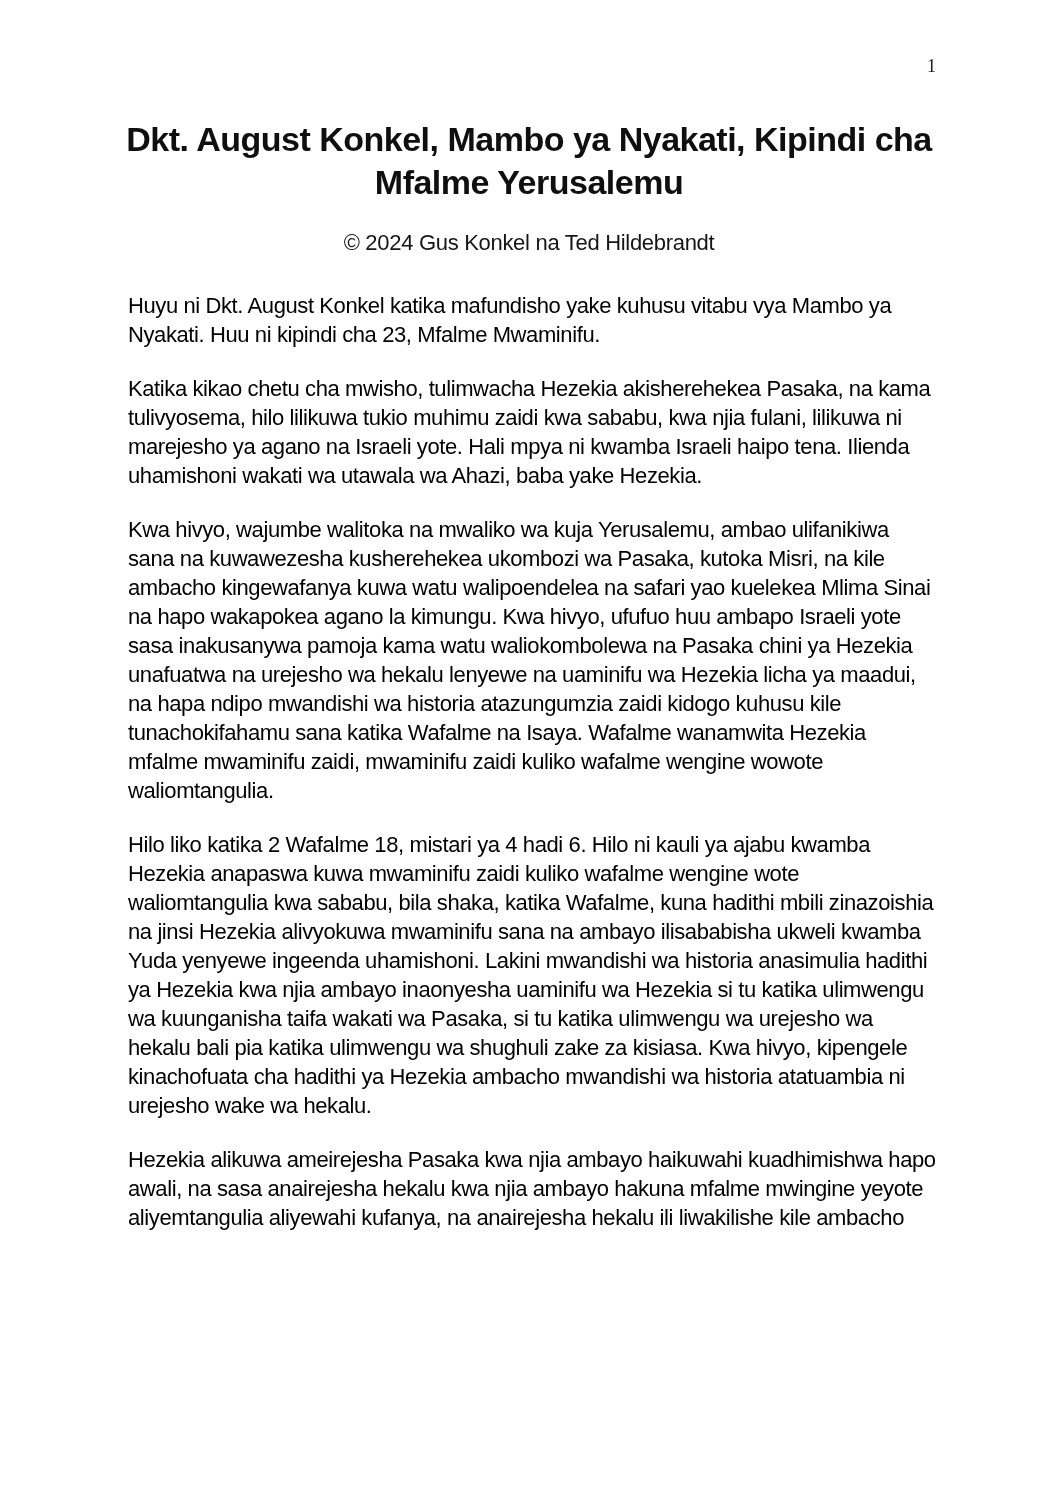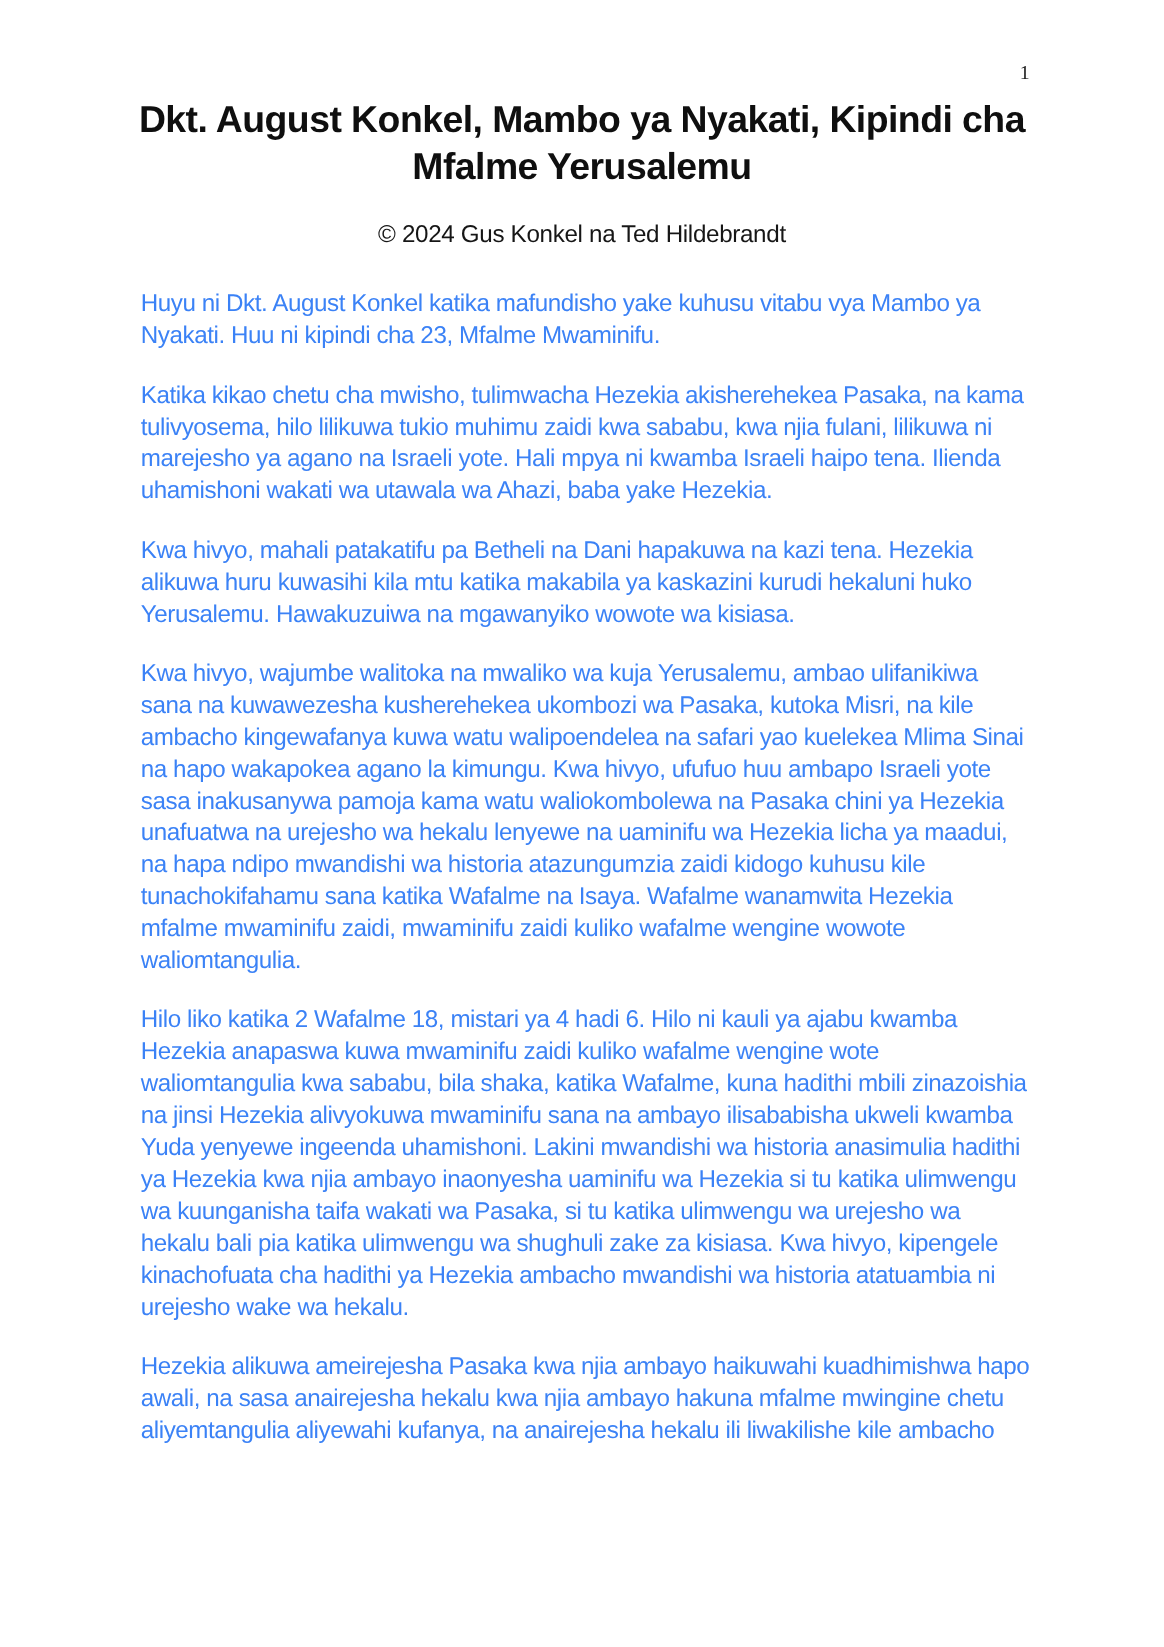--- a/index.html
+++ b/index.html
@@ -19,21 +19,21 @@
   .page-number {
     position: absolute;
     top: 56px;
     right: 122px;
     font-family: "Liberation Serif", "DejaVu Serif", serif;
     font-size: 18px;
     line-height: 20px;
     color: #1d1d1d;
   }
   .title-block {
-    padding-top: 88px;
+    padding-top: 118px;
     text-align: center;
   }
   .title-line {
     font-weight: bold;
     font-size: 34px;
     line-height: 43px;
     letter-spacing: -0.5px;
     color: #0f0f0f;
   }
   .copyright {
@@ -45,38 +45,37 @@
   }
   .content {
     margin: 33px 122px 0 128px;
     text-align: left;
   }
   .content p {
     margin: 0 0 25px 0;
     font-size: 22px;
     line-height: 29px;
     letter-spacing: -0.4px;
-    color: #3b82f6;
+    color: #000000;
   }
 </style>
 </head>
 <body>
 
 <div class="page">
 
   <div class="page-number">1</div>
 
   <div class="title-block">
     <div class="title-line">Dkt. August Konkel, Mambo ya Nyakati, Kipindi cha</div>
     <div class="title-line">Mfalme Yerusalemu</div>
     <div class="copyright">© 2024 Gus Konkel na Ted Hildebrandt</div>
   </div>
 
   <div class="content">
     <p>Huyu ni Dkt. August Konkel katika mafundisho yake kuhusu vitabu vya Mambo ya Nyakati. Huu ni kipindi cha 23, Mfalme Mwaminifu.</p>
     <p>Katika kikao chetu cha mwisho, tulimwacha Hezekia akisherehekea Pasaka, na kama tulivyosema, hilo lilikuwa tukio muhimu zaidi kwa sababu, kwa njia fulani, lilikuwa ni marejesho ya agano na Israeli yote. Hali mpya ni kwamba Israeli haipo tena. Ilienda uhamishoni wakati wa utawala wa Ahazi, baba yake Hezekia.</p>
-    <p>Kwa hivyo, mahali patakatifu pa Betheli na Dani hapakuwa na kazi tena. Hezekia alikuwa huru kuwasihi kila mtu katika makabila ya kaskazini kurudi hekaluni huko Yerusalemu. Hawakuzuiwa na mgawanyiko wowote wa kisiasa.</p>
     <p>Kwa hivyo, wajumbe walitoka na mwaliko wa kuja Yerusalemu, ambao ulifanikiwa sana na kuwawezesha kusherehekea ukombozi wa Pasaka, kutoka Misri, na kile ambacho kingewafanya kuwa watu walipoendelea na safari yao kuelekea Mlima Sinai na hapo wakapokea agano la kimungu. Kwa hivyo, ufufuo huu ambapo Israeli yote sasa inakusanywa pamoja kama watu waliokombolewa na Pasaka chini ya Hezekia unafuatwa na urejesho wa hekalu lenyewe na uaminifu wa Hezekia licha ya maadui, na hapa ndipo mwandishi wa historia atazungumzia zaidi kidogo kuhusu kile tunachokifahamu sana katika Wafalme na Isaya. Wafalme wanamwita Hezekia mfalme mwaminifu zaidi, mwaminifu zaidi kuliko wafalme wengine wowote waliomtangulia.</p>
     <p>Hilo liko katika 2 Wafalme 18, mistari ya 4 hadi 6. Hilo ni kauli ya ajabu kwamba Hezekia anapaswa kuwa mwaminifu zaidi kuliko wafalme wengine wote waliomtangulia kwa sababu, bila shaka, katika Wafalme, kuna hadithi mbili zinazoishia na jinsi Hezekia alivyokuwa mwaminifu sana na ambayo ilisababisha ukweli kwamba Yuda yenyewe ingeenda uhamishoni. Lakini mwandishi wa historia anasimulia hadithi ya Hezekia kwa njia ambayo inaonyesha uaminifu wa Hezekia si tu katika ulimwengu wa kuunganisha taifa wakati wa Pasaka, si tu katika ulimwengu wa urejesho wa hekalu bali pia katika ulimwengu wa shughuli zake za kisiasa. Kwa hivyo, kipengele kinachofuata cha hadithi ya Hezekia ambacho mwandishi wa historia atatuambia ni urejesho wake wa hekalu.</p>
-    <p>Hezekia alikuwa ameirejesha Pasaka kwa njia ambayo haikuwahi kuadhimishwa hapo awali, na sasa anairejesha hekalu kwa njia ambayo hakuna mfalme mwingine chetu aliyemtangulia aliyewahi kufanya, na anairejesha hekalu ili liwakilishe kile ambacho</p>
+    <p>Hezekia alikuwa ameirejesha Pasaka kwa njia ambayo haikuwahi kuadhimishwa hapo awali, na sasa anairejesha hekalu kwa njia ambayo hakuna mfalme mwingine yeyote aliyemtangulia aliyewahi kufanya, na anairejesha hekalu ili liwakilishe kile ambacho</p>
   </div>
 
 </div>
 
 </body></html>

